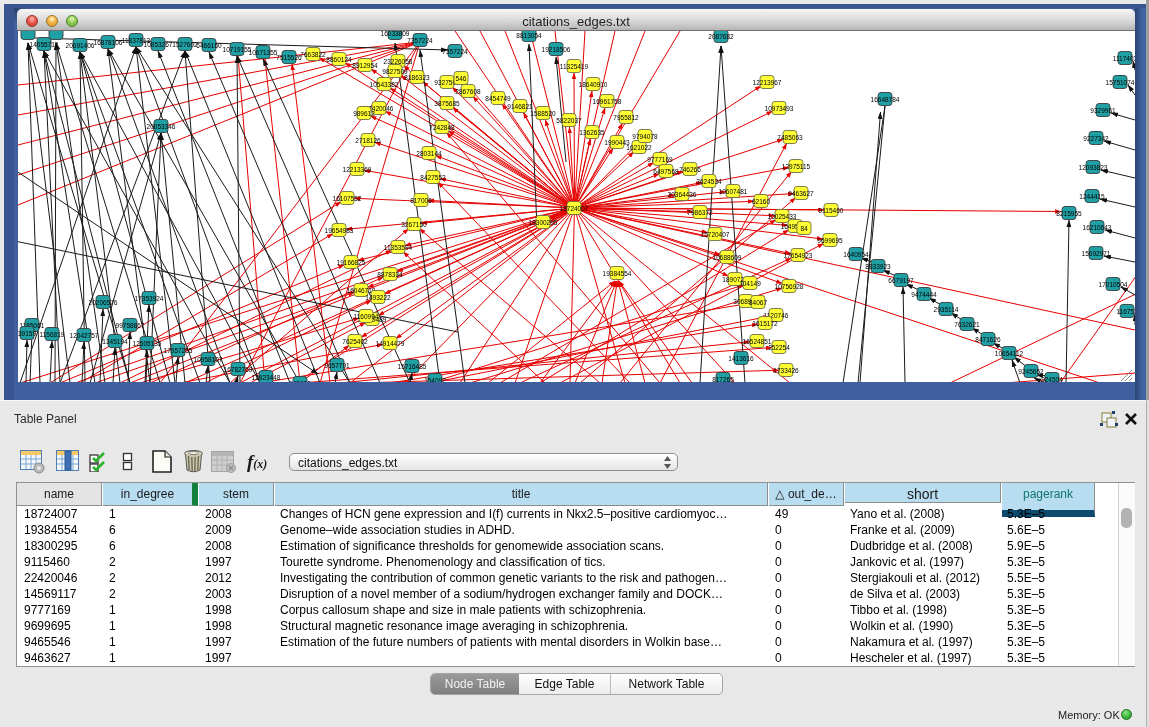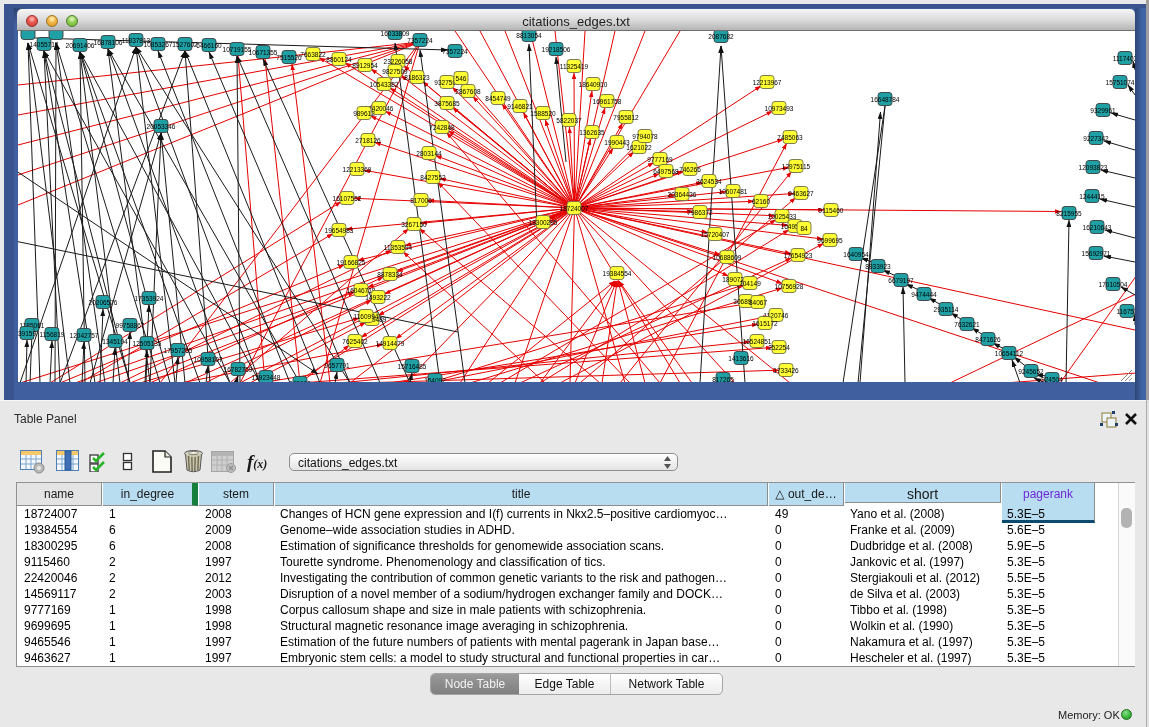--- a/index.html
+++ b/index.html
@@ -597,21 +597,21 @@
   </svg>
 </div>
 
 <div class="abs" style="left:16px;top:482px;width:1119px;height:185px;background:#fff;border:1px solid #919191"></div>
 <div class="abs" style="left:17px;top:483px;width:85px;height:23px;background:#e4e4e4;border-right:1px solid #8d8d8d;border-bottom:1px solid #8d8d8d;font-size:12px;color:#1a1a1a;text-align:center;line-height:23px;overflow:hidden">name</div>
 <div class="abs" style="left:103px;top:483px;width:95px;height:23px;background:#b9ddf0;border-right:6px solid #15803d;border-bottom:1px solid #8d8d8d;font-size:12px;color:#1a1a1a;text-align:center;line-height:23px;overflow:hidden">in_degree</div>
 <div class="abs" style="left:199px;top:483px;width:75px;height:23px;background:#b9ddf0;border-right:1px solid #8d8d8d;border-bottom:1px solid #8d8d8d;font-size:12px;color:#1a1a1a;text-align:center;line-height:23px;overflow:hidden">stem</div>
 <div class="abs" style="left:275px;top:483px;width:493px;height:23px;background:#b9ddf0;border-right:1px solid #8d8d8d;border-bottom:1px solid #8d8d8d;font-size:12px;color:#1a1a1a;text-align:center;line-height:23px;overflow:hidden">title</div>
 <div class="abs" style="left:769px;top:483px;width:75px;height:23px;background:#b9ddf0;border-right:1px solid #8d8d8d;border-bottom:1px solid #8d8d8d;font-size:12px;color:#1a1a1a;text-align:center;line-height:23px;overflow:hidden">△ out_de…</div>
 <div class="abs" style="left:845px;top:483px;width:156px;height:20px;background:#b9ddf0;border-right:1px solid #8d8d8d;border-bottom:1px solid #8d8d8d;font-size:14px;color:#1a1a1a;text-align:center;line-height:23px;overflow:hidden">short</div>
-<div class="abs" style="left:1002px;top:483px;width:93px;height:40px;background:#b9ddf0;border-right:1px solid #8d8d8d;border-bottom:3px solid #0c4a6e;font-size:12px;color:#6d28d9;text-align:center;line-height:23px;overflow:hidden">pagerank</div>
+<div class="abs" style="left:1002px;top:483px;width:93px;height:34px;background:#b9ddf0;border-right:1px solid #8d8d8d;border-bottom:7px solid #0c4a6e;font-size:12px;color:#0f766e;text-align:center;line-height:23px;overflow:hidden">pagerank</div>
 <div class="abs" style="left:17px;top:506px;width:1084px;height:16px;font-size:12px;color:#000;white-space:nowrap;overflow:hidden">
     <span class="abs" style="left:7px;top:1px">18724007</span>
     <span class="abs" style="left:92px;top:1px">1</span>
     <span class="abs" style="left:188px;top:1px">2008</span>
     <span class="abs" style="left:263px;top:1px">Changes of HCN gene expression and I(f) currents in Nkx2.5–positive cardiomyoc…</span>
     <span class="abs" style="left:758px;top:1px">49</span>
     <span class="abs" style="left:833px;top:1px">Yano et al. (2008)</span>
     <span class="abs" style="left:990px;top:1px">5.3E–5</span>
   </div>
 <div class="abs" style="left:17px;top:522px;width:1084px;height:16px;font-size:12px;color:#000;white-space:nowrap;overflow:hidden">
@@ -674,30 +674,29 @@
     <span class="abs" style="left:188px;top:1px">1998</span>
     <span class="abs" style="left:263px;top:1px">Structural magnetic resonance image averaging in schizophrenia.</span>
     <span class="abs" style="left:758px;top:1px">0</span>
     <span class="abs" style="left:833px;top:1px">Wolkin et al. (1990)</span>
     <span class="abs" style="left:990px;top:1px">5.3E–5</span>
   </div>
 <div class="abs" style="left:17px;top:634px;width:1084px;height:16px;font-size:12px;color:#000;white-space:nowrap;overflow:hidden">
     <span class="abs" style="left:7px;top:1px">9465546</span>
     <span class="abs" style="left:92px;top:1px">1</span>
     <span class="abs" style="left:188px;top:1px">1997</span>
-    <span class="abs" style="left:263px;top:1px">Estimation of the future numbers of patients with mental pagerank in Japan base…</span>
+    <span class="abs" style="left:263px;top:1px">Estimation of the future numbers of patients with mental disorders in Wolkin base…</span>
     <span class="abs" style="left:758px;top:1px">0</span>
     <span class="abs" style="left:833px;top:1px">Nakamura et al. (1997)</span>
     <span class="abs" style="left:990px;top:1px">5.3E–5</span>
   </div>
 <div class="abs" style="left:17px;top:650px;width:1084px;height:16px;font-size:12px;color:#000;white-space:nowrap;overflow:hidden">
     <span class="abs" style="left:7px;top:1px">9463627</span>
     <span class="abs" style="left:92px;top:1px">1</span>
     <span class="abs" style="left:188px;top:1px">1997</span>
-    <span class="abs" style="left:263px;top:1px">Embryonic stem cells: a model to study structural and functional properties in car…</span>
     <span class="abs" style="left:758px;top:1px">0</span>
     <span class="abs" style="left:833px;top:1px">Hescheler et al. (1997)</span>
     <span class="abs" style="left:990px;top:1px">5.3E–5</span>
   </div>
 <div class="abs" style="left:1118px;top:483px;width:17px;height:183px;background:#fafafa;border-left:1px solid #d5d5d5"></div>
 <div class="abs" style="left:1121px;top:508px;width:11px;height:20px;border-radius:5px;background:#b3b3b3"></div>
 
 <div class="abs" style="left:430px;top:673px;width:293px;height:22px;border:1px solid #a5a5a5;border-radius:5px;background:linear-gradient(#ffffff,#ececec);overflow:hidden;display:flex">
   <div style="width:88px;background:linear-gradient(#9a9a9a,#7f7f7f);color:#f2f2f2;font-size:12px;text-align:center;line-height:21px">Node Table</div>
   <div style="width:92px;color:#111;font-size:12px;text-align:center;line-height:21px;border-right:1px solid #bcbcbc">Edge Table</div>

